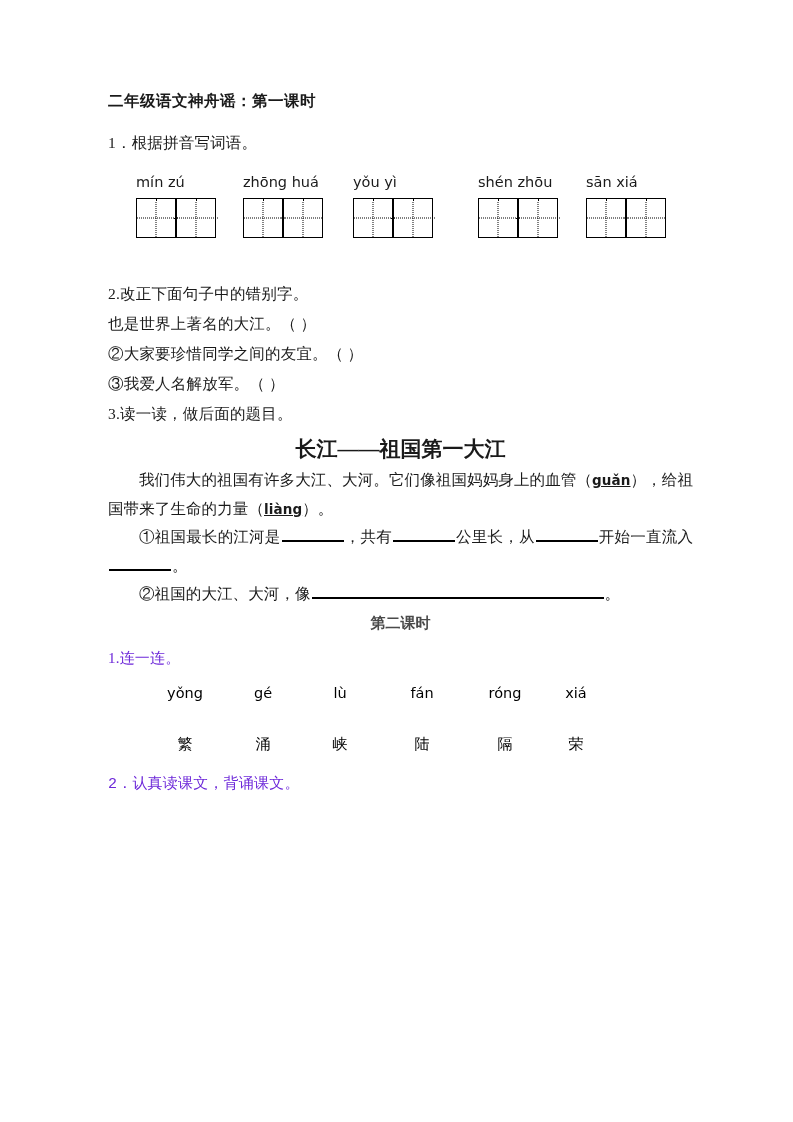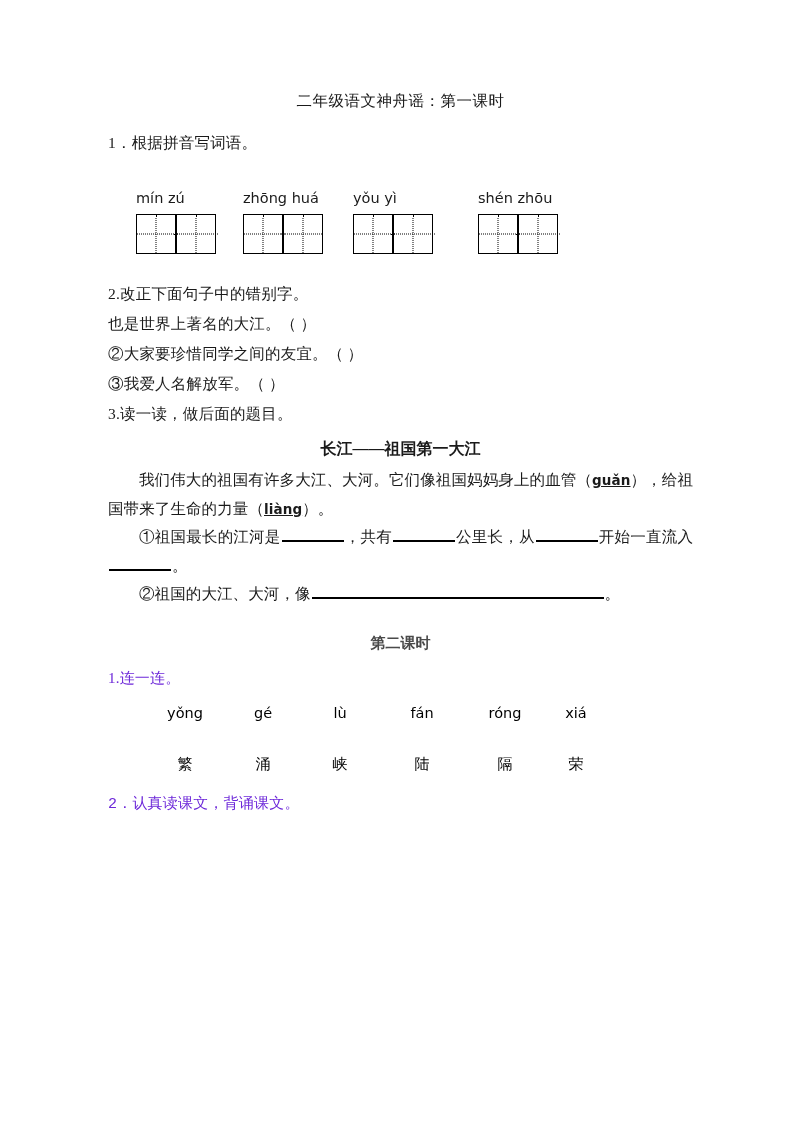--- a/index.html
+++ b/index.html
@@ -18,46 +18,45 @@
   .page {
     width: 793px;
     height: 1122px;
     box-sizing: border-box;
     padding: 88px 100px 0 108px;
     position: relative;
   }
 
   
   .doc-title {
-    text-align: center;
     font-size: 15.5px;
     line-height: 26px;
     letter-spacing: 0.5px;
     margin: 0 0 14px 0;
-    font-weight: normal;
+    font-weight: bold;
   }
 
   
   .q-line {
     font-size: 15.5px;
     line-height: 29px;
     letter-spacing: 0.2px;
     margin: 0;
     white-space: nowrap;
   }
 
   
   .pinyin-block {
     margin-top: 16px;
     position: relative;
     height: 96px;
   }
   .word-group {
     position: absolute;
-    top: 16px;
+    top: 0;
   }
   .pinyin-label {
     font-family: "DejaVu Sans", "Liberation Sans", sans-serif;
     font-size: 14.5px;
     line-height: 18px;
     white-space: nowrap;
     color: #1a1a1a;
     margin-bottom: 7px;
   }
   .tianzige {
@@ -97,21 +96,21 @@
   .tzg-cell.no-bleed-right::after { right: 0; }
 
   
   .sec2 { margin-top: 10px; }
   .sec2 .q-line { line-height: 30px; }
 
   
   .passage-title {
     text-align: center;
     font-weight: bold;
-    font-size: 16px;
+    font-size: 21px;
     line-height: 30px;
     margin: 6px 0 2px 0;
   }
   .passage-p {
     font-size: 15.5px;
     line-height: 28.5px;
     text-indent: 2em;
     margin: 0;
     text-align: justify;
     letter-spacing: 0.1px;
@@ -129,21 +128,20 @@
     border-bottom: 2px solid #000;
     vertical-align: baseline;
     height: 15px;
     margin: 0 1px;
   }
   .blank-s  { width: 62px; }
   .blank-xl { width: 292px; }
 
   
   .lesson2 {
-    margin-top: 20px;
     color: #6a6a6a;
   }
   .lesson2-title {
     text-align: center;
     font-weight: bold;
     font-size: 15px;
     line-height: 28px;
     color: #4a4a4a;
     margin: 0 0 6px 0;
   }
@@ -207,20 +205,27 @@
         <div class="tzg-cell"></div>
       </div>
     </div>
     <div class="word-group" style="left:370px;">
       <div class="pinyin-label">shén zhōu</div>
       <div class="tianzige">
         <div class="tzg-cell no-bleed-left"></div>
         <div class="tzg-cell"></div>
       </div>
     </div>
+    <div class="word-group" style="left:478px;">
+      <div class="pinyin-label">sān xiá</div>
+      <div class="tianzige">
+        <div class="tzg-cell no-bleed-left"></div>
+        <div class="tzg-cell no-bleed-right"></div>
+      </div>
+    </div>
   </div>
 
   <div class="sec2">
     <p class="q-line">2.改正下面句子中的错别字。</p>
     <p class="q-line">也是世界上著名的大江。（          ）</p>
     <p class="q-line">②大家要珍惜同学之间的友宜。（        ）</p>
     <p class="q-line">③我爱人名解放军。（       ）</p>
   </div>
 
   <div class="sec3">

